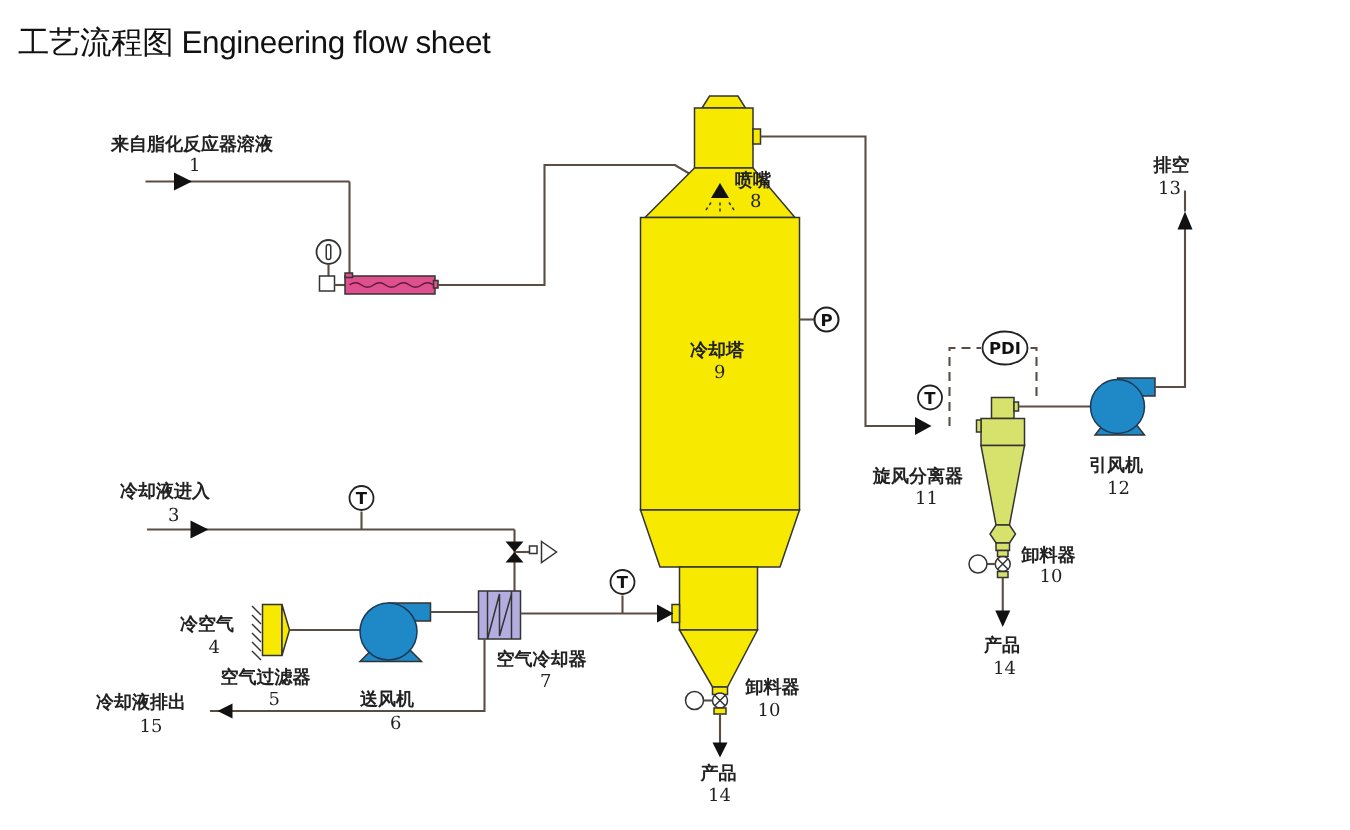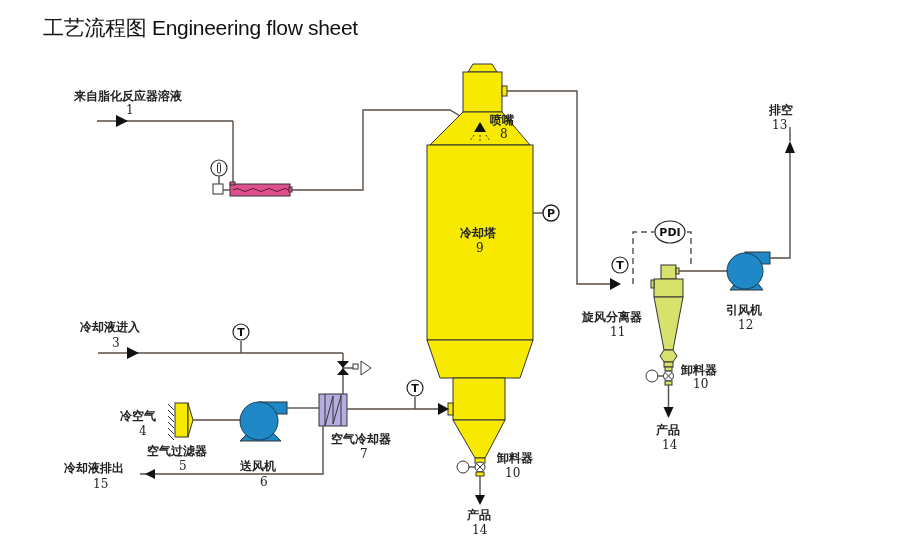--- a/index.html
+++ b/index.html
@@ -1,17 +1,17 @@
 <!DOCTYPE html>
 <html><head>
 <meta charset="utf-8">
 <style>
   html, body { margin: 0; padding: 0; background: #ffffff; }
   body { width: 900px; height: 553px; position: relative; overflow: hidden; font-family: "DejaVu Sans", sans-serif; }
-  #title { position: absolute; left: 12px; top: 14px; font-size: 21px; color: #111; font-family: "Liberation Sans", sans-serif; letter-spacing: -0.3px; margin-left: 31px; }
+  #title { position: absolute; left: 12px; top: 14px; font-size: 21px; color: #111; font-family: "Liberation Sans", sans-serif; letter-spacing: -0.3px; }
   svg { position: absolute; left: 0; top: 0; }
   .lbl { font-family: "DejaVu Sans", sans-serif; font-size: 12px; font-weight: bold; fill: #222; }
   .num { font-family: "DejaVu Serif", serif; font-size: 12px; fill: #222; }
   .inst { font-family: "DejaVu Sans", sans-serif; font-size: 11px; font-weight: bold; fill: #111; }
   .pipe { stroke: #5a4d44; stroke-width: 1.4; fill: none; }
   .dash { stroke: #5a4d44; stroke-width: 1.4; fill: none; stroke-dasharray: 6 4; }
   .outl { stroke: #333; stroke-width: 1; }
 </style>
 </head>
 <body>

